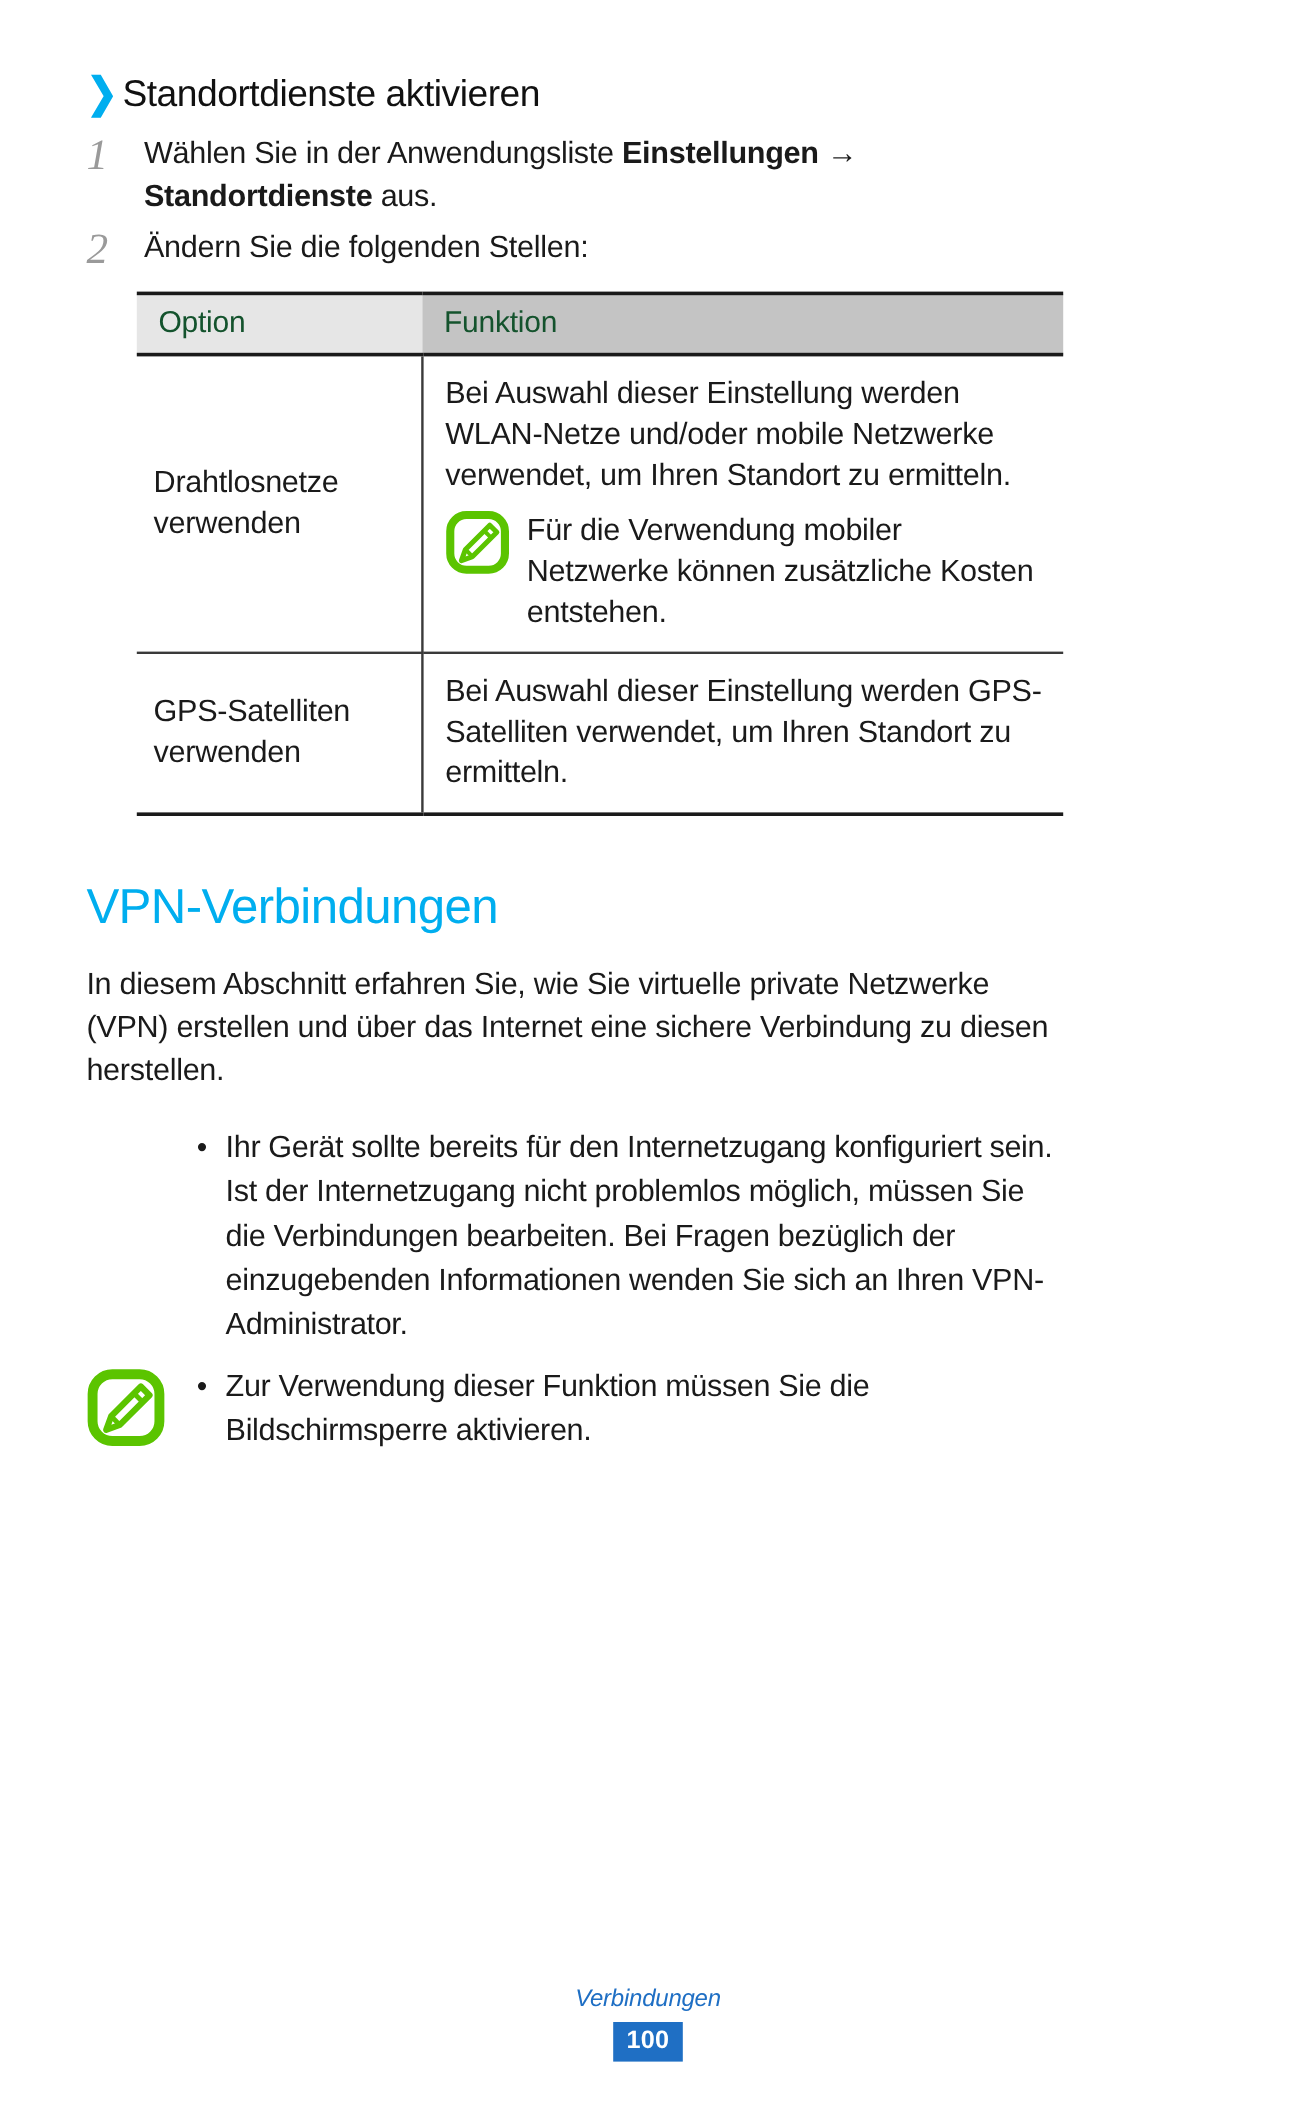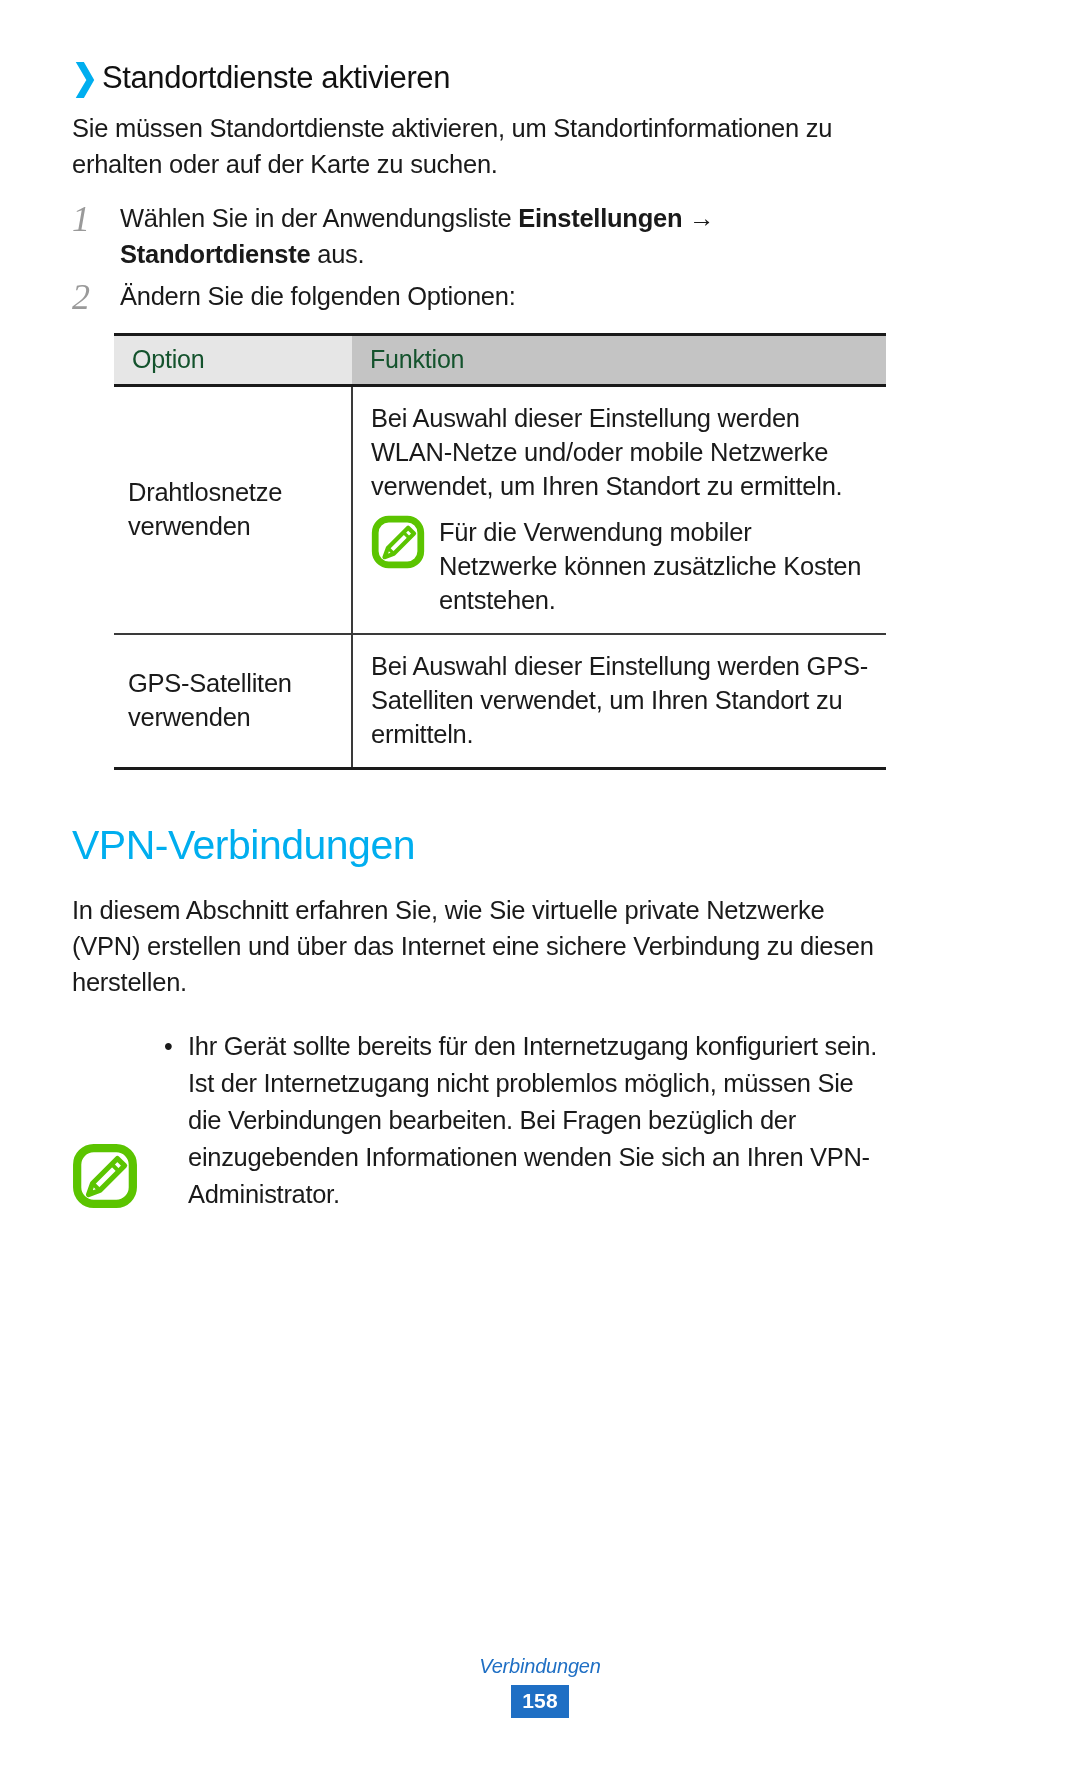--- a/index.html
+++ b/index.html
@@ -210,30 +210,29 @@
 <body>
 
 <div class="page">
   <div class="content">
 
     <div class="sec-head">
       <span class="chev">❯</span>
       <span class="sec-head-title">Standortdienste aktivieren</span>
     </div>
 
-    <p class="para">Sie müssen Standortdienste aktivieren, um Standortinformationen zu erhalten oder auf der Karte zu suchen.</p>
 
     <div class="step">
       <div class="step-num">1</div>
       <div class="step-body"><span>Wählen Sie in der Anwendungsliste </span><span class="b">Einstellungen</span><span> → </span><span class="b">Standortdienste</span><span> aus.</span></div>
     </div>
 
     <div class="step">
       <div class="step-num">2</div>
-      <div class="step-body"><span>Ändern Sie die folgenden Optionen:</span></div>
+      <div class="step-body"><span>Ändern Sie die folgenden Stellen:</span></div>
     </div>
 
     <table class="opt">
       <colgroup>
           <col class="c1">
           <col class="c2">
         </colgroup>
       <thead>
         <tr>
           <th class="h1">Option</th>
@@ -274,23 +273,24 @@
         <svg width="66" height="66" viewBox="0 0 64 64" xmlns="http://www.w3.org/2000/svg">
           <rect x="5" y="5" width="54" height="54" rx="16" ry="16" fill="none" stroke="#5BC400" stroke-width="8"></rect>
           <path d="M44 15 L51 22 L27 46 L16 50 L20 39 Z" fill="none" stroke="#5BC400" stroke-width="5" stroke-linejoin="round"></path>
           <path d="M38 20 L46 28" fill="none" stroke="#5BC400" stroke-width="4"></path>
           <path d="M20 39 L27 46" fill="none" stroke="#5BC400" stroke-width="4"></path>
         </svg>
       </span>
       <div class="note-blk-body">
         <ul class="bul">
           <li>Ihr Gerät sollte bereits für den Internetzugang konfiguriert sein. Ist der Internetzugang nicht problemlos möglich, müssen Sie die Verbindungen bearbeiten. Bei Fragen bezüglich der einzugebenden Informationen wenden Sie sich an Ihren VPN-Administrator.</li>
+          <li>Zur Verwendung dieser Funktion müssen Sie die Bildschirmsperre aktivieren.</li>
         </ul>
       </div>
     </div>
 
   </div>
 
   <div class="footer">
     <div class="footer-cat">Verbindungen</div>
-    <div class="footer-page">158</div>
+    <div class="footer-page">100</div>
   </div>
 </div>
 
 </body></html>

